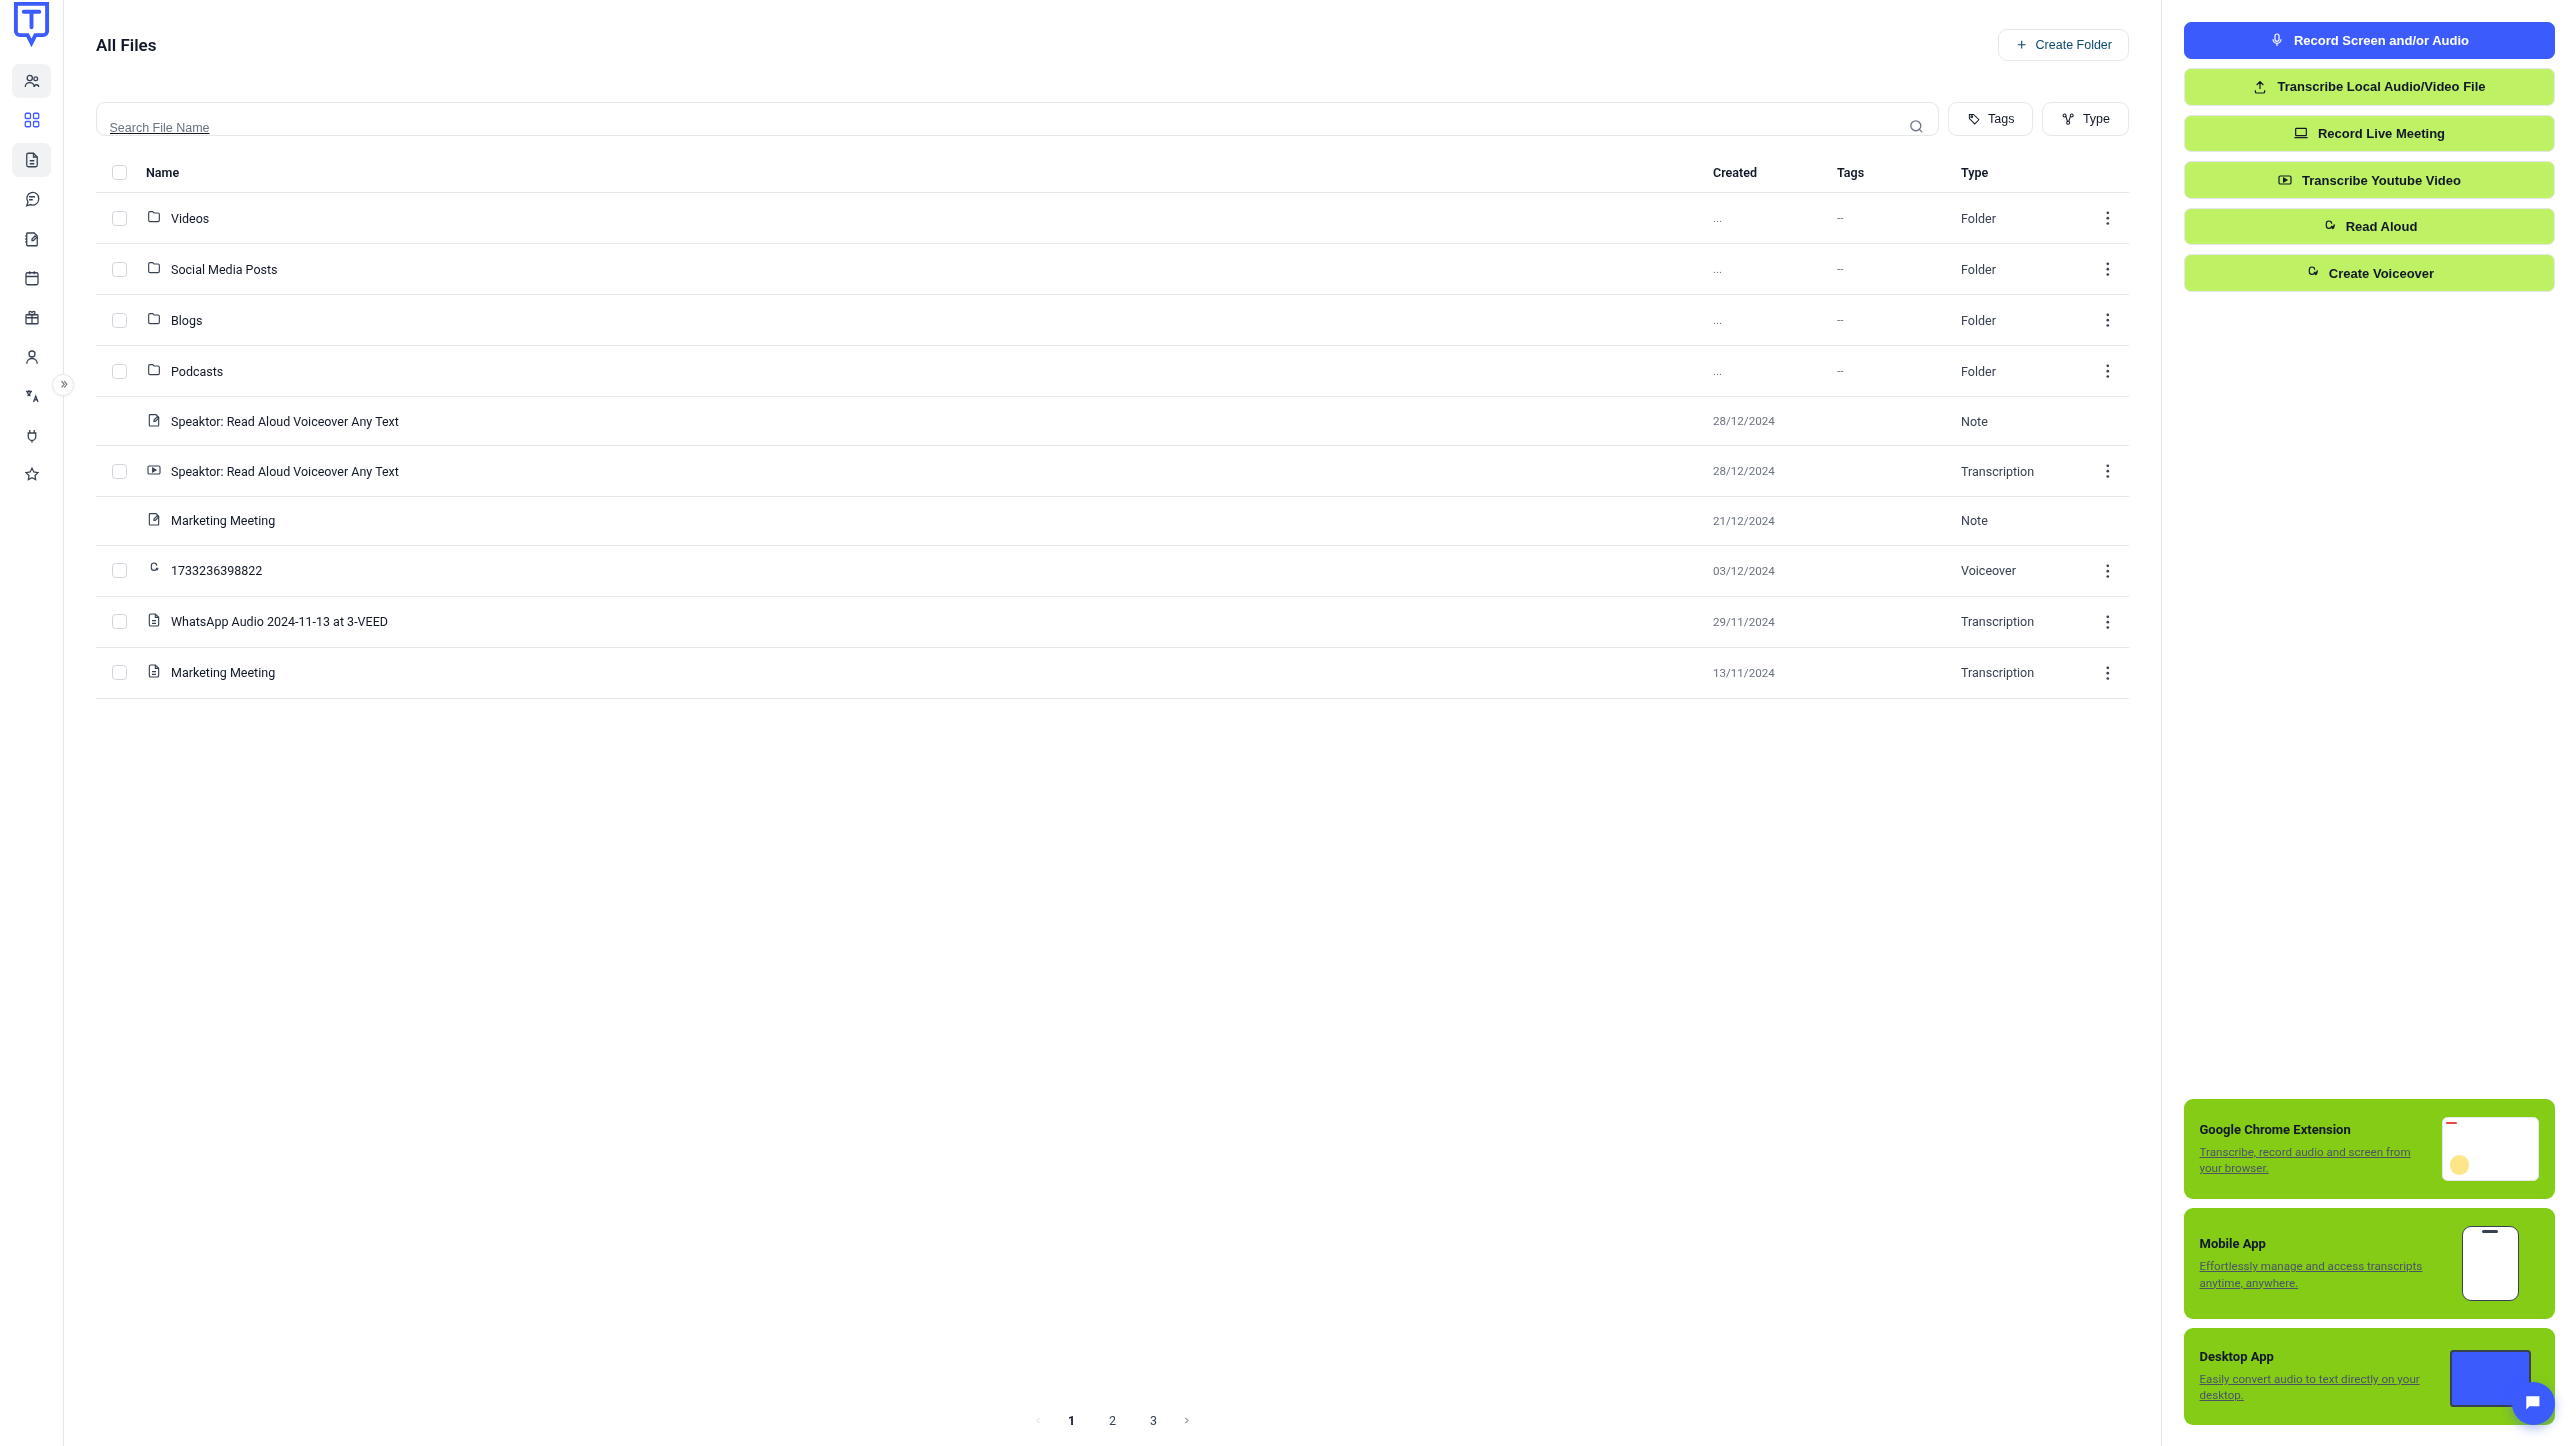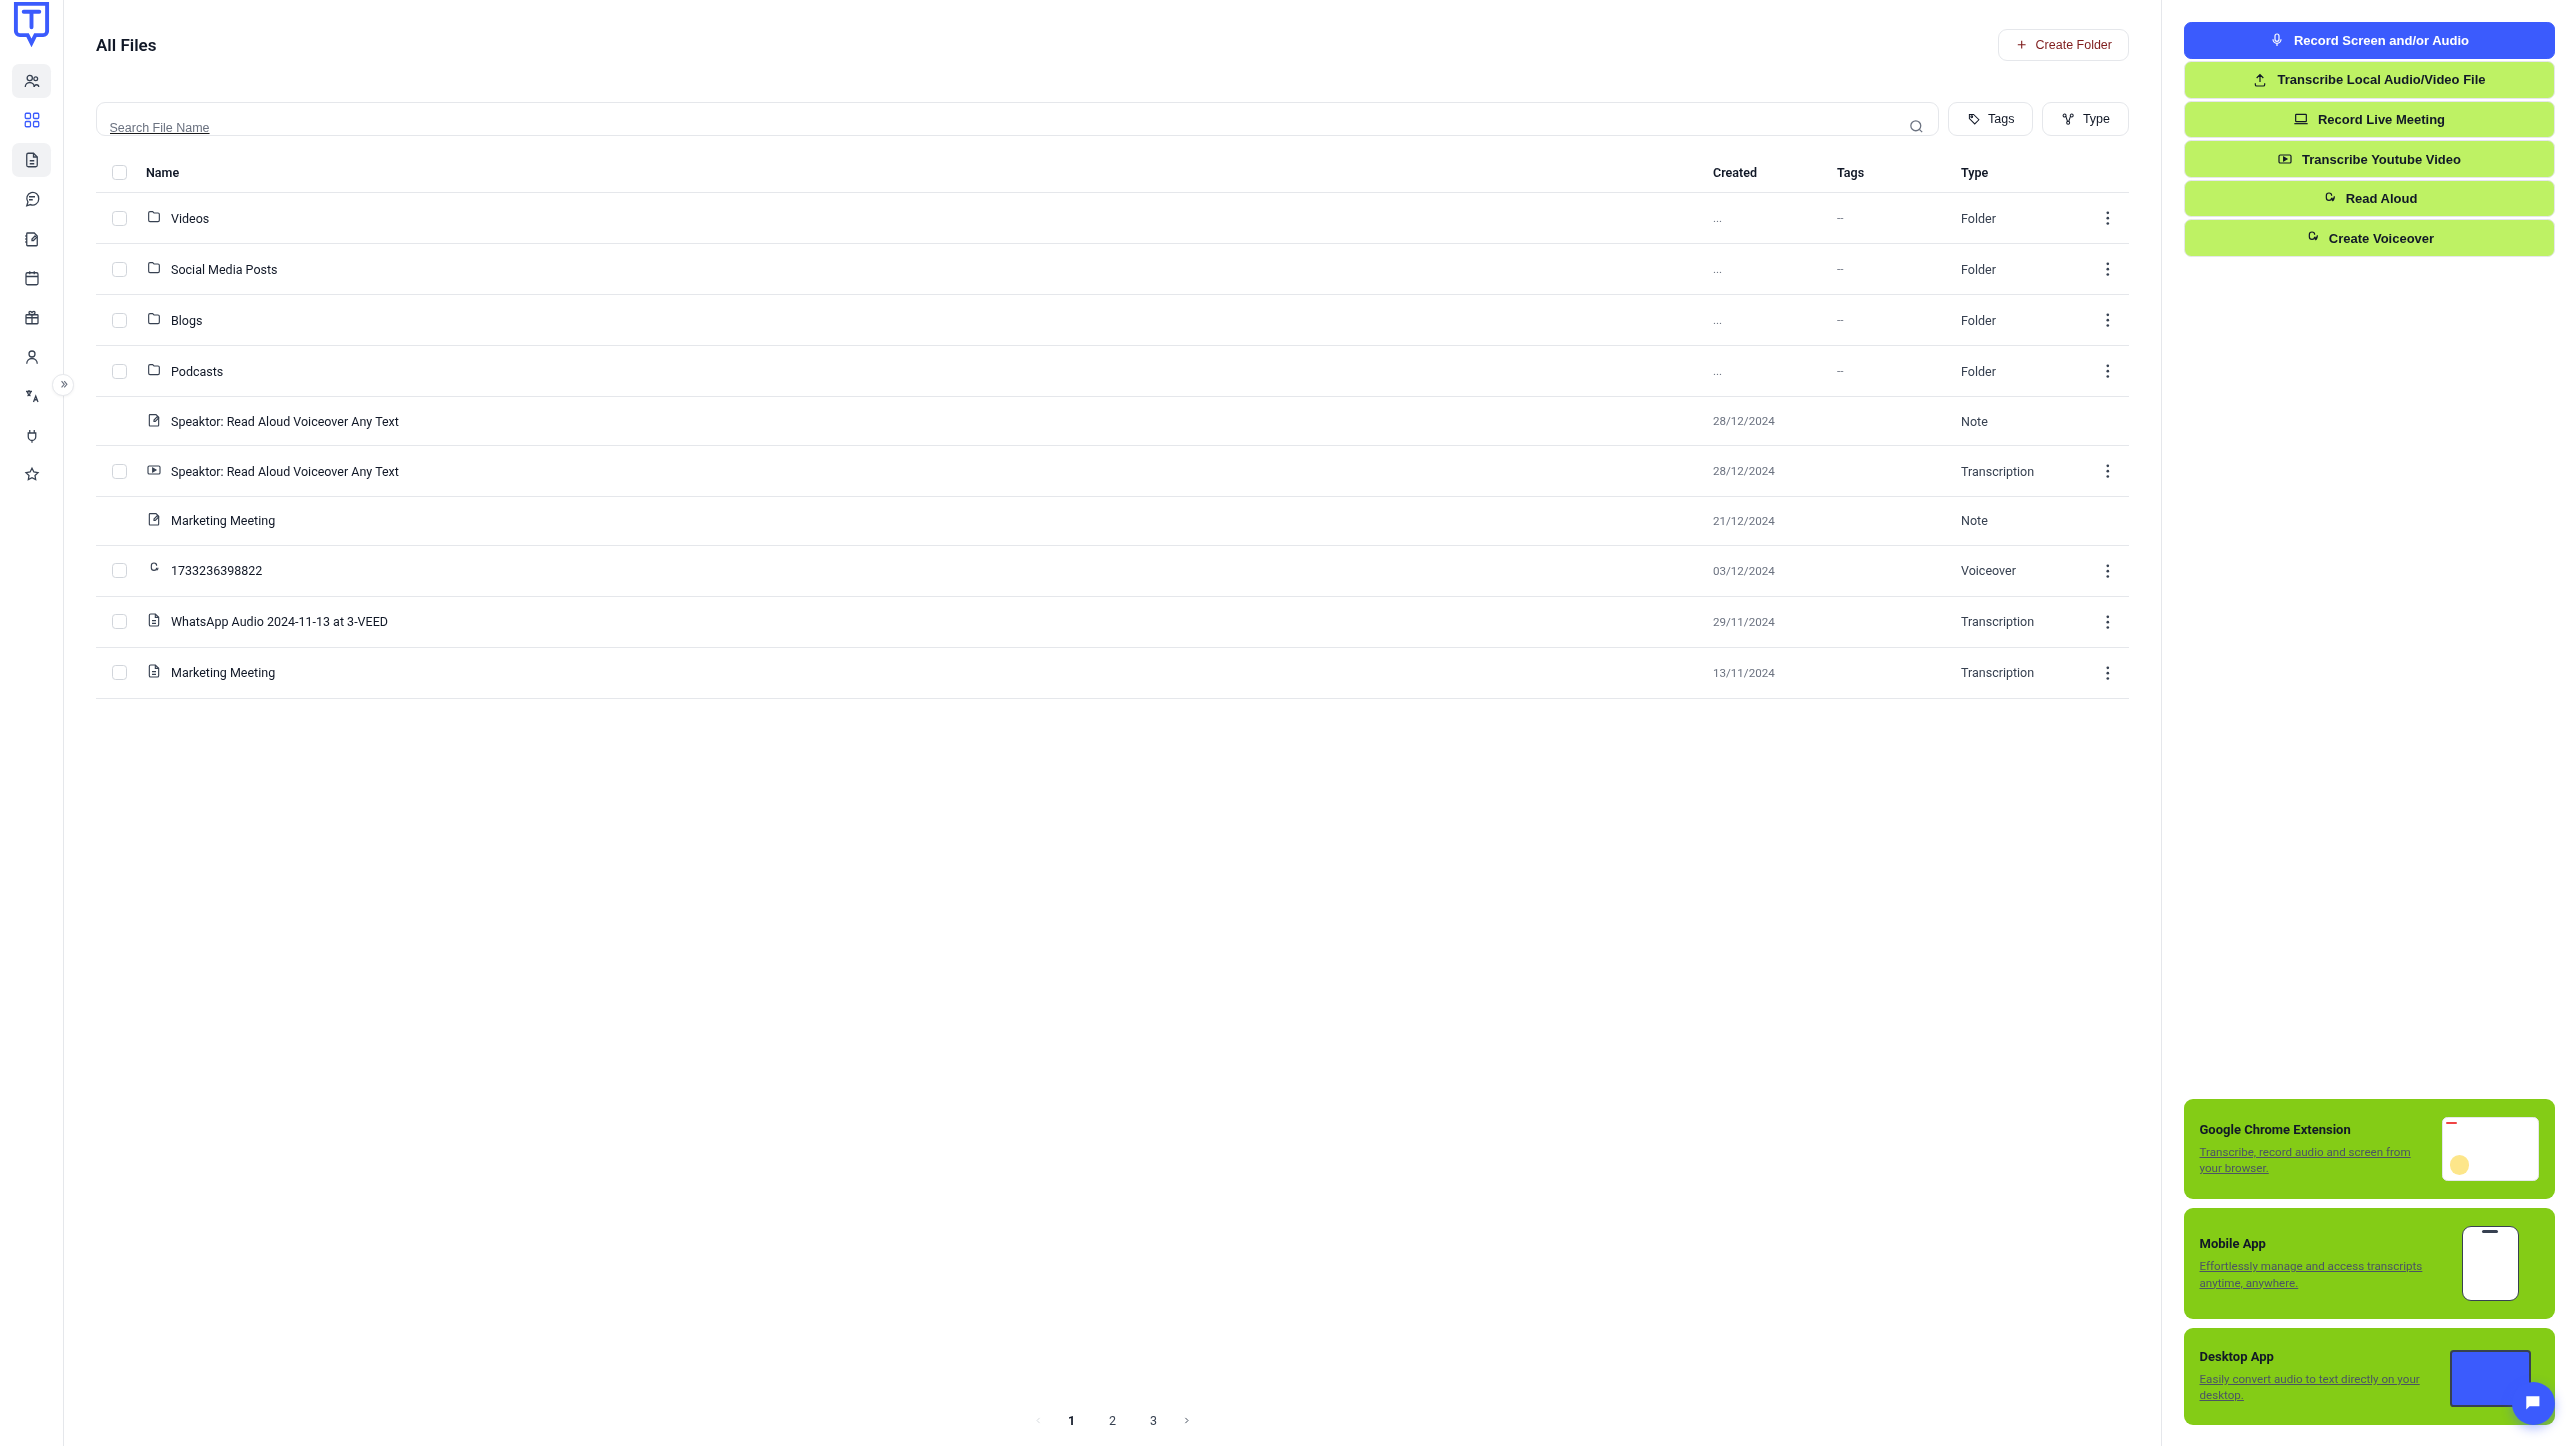--- a/index.html
+++ b/index.html
@@ -83,21 +83,21 @@
   display: flex;
   align-items: center;
   gap: 7.2px;
   padding: 8px 16px;
   border: 0.9px solid #e5e7eb;
   border-radius: 9px;
   background: #fff;
   font-size: 12.5px;
   font-weight: 500;
   cursor: pointer;
-  color: #7f1d1d;
+  color: #0c4a6e;
 }
 
 .filter-row {
   display: flex;
   gap: 9px;
   margin-bottom: 16px;
 }
 .search-wrap {
   flex: 1;
   position: relative;
@@ -199,21 +199,21 @@
 .page-num.active { font-weight: 700; color: #111827; }
 .page-nav.disabled { color: #d1d5db; cursor: default; }
 
 
 .right-panel {
   width: 415px;
   border-left: 0.9px solid #e5e7eb;
   padding: 21.5px;
   display: flex;
   flex-direction: column;
-  gap: 2px;
+  gap: 9px;
   flex-shrink: 0;
   overflow-y: auto;
 }
 .action-btn {
   width: 100%;
   padding: 9.8px 0;
   border-radius: 7.2px;
   border: 0.9px solid #e5e7eb;
   background: #bef264;
   display: flex;

